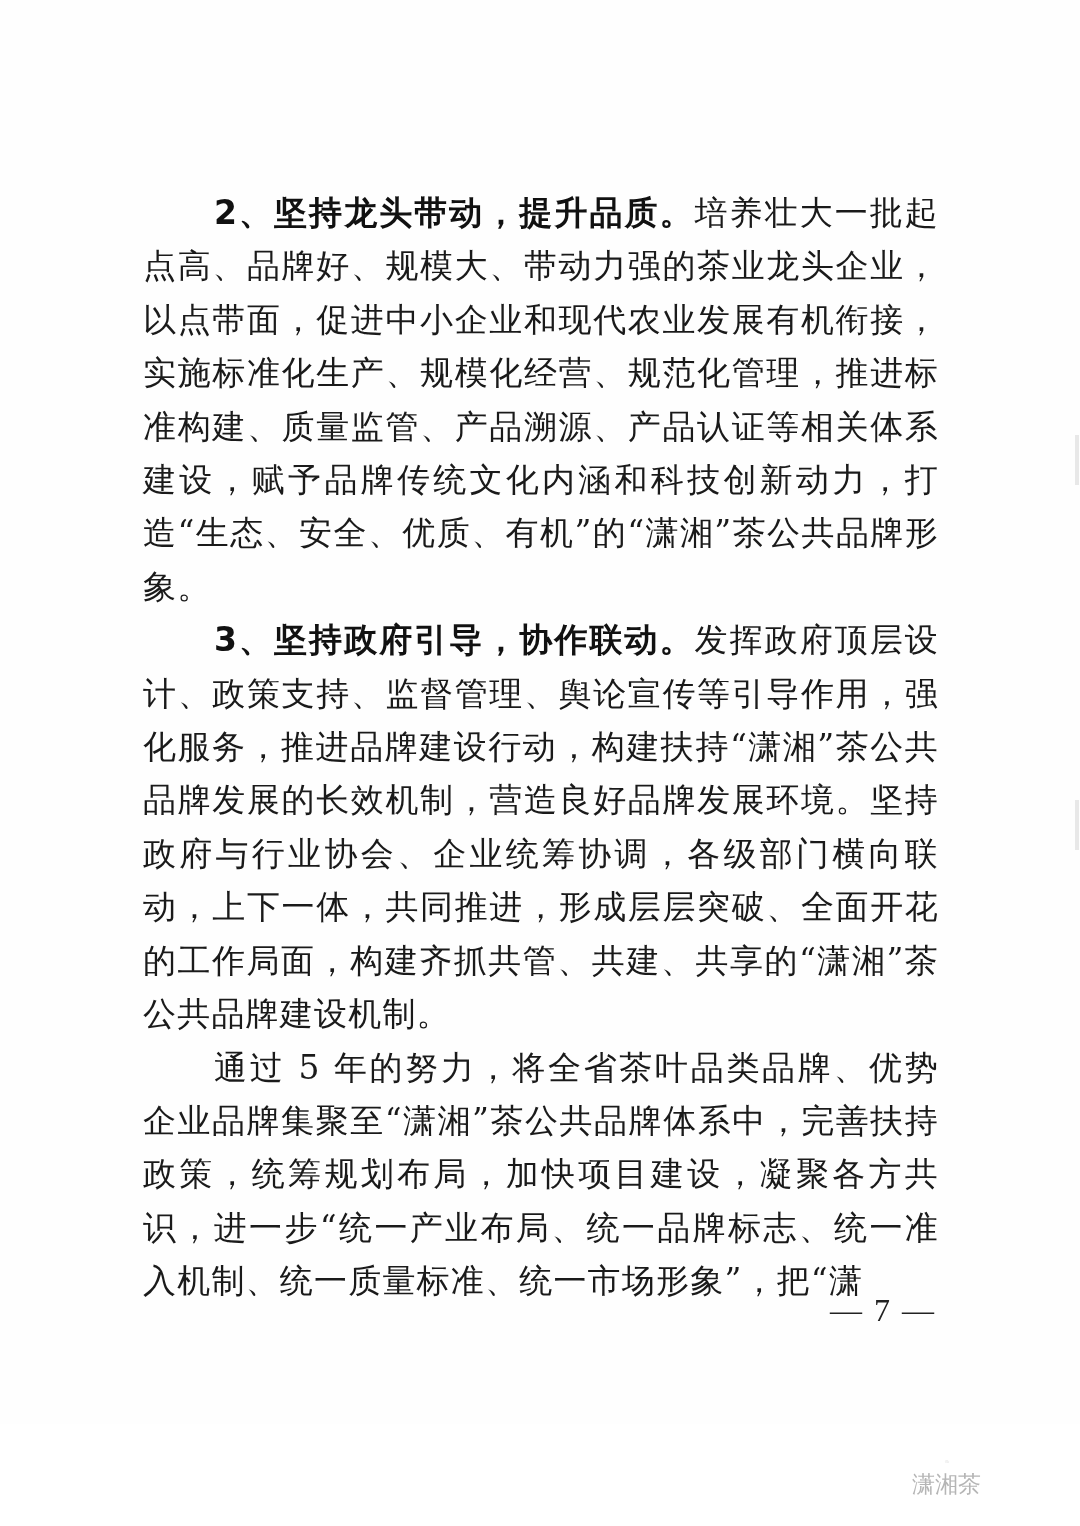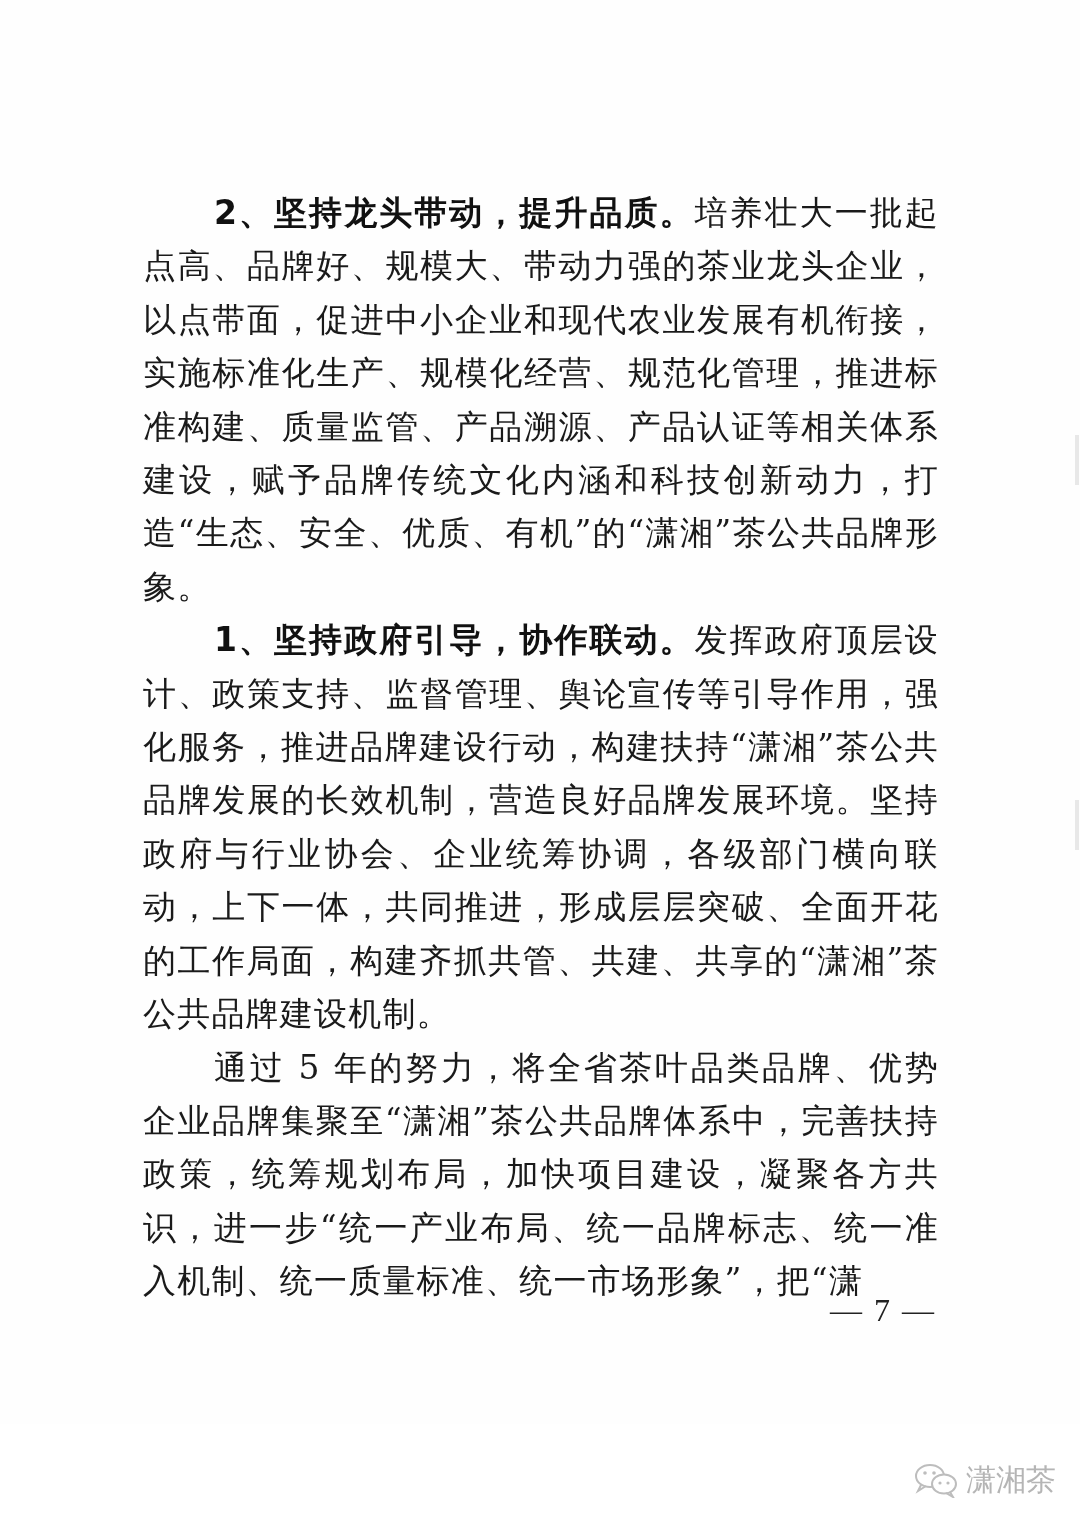--- a/index.html
+++ b/index.html
@@ -18,36 +18,36 @@
     .para b, .heading { font-family: "DejaVu Sans", "Liberation Sans", sans-serif; font-weight: bold; color: #111; }
     .heading { margin: 0; text-indent: 71px; font-size: 32px; }
     .page-number {
       position: absolute; left: 830px; top: 1292px;
       font-family: "Liberation Serif", "DejaVu Serif", serif;
       font-size: 32px; color: #222; letter-spacing: 2px;
     }
     .watermark {
       position: absolute; left: 912px; top: 1460px; height: 40px;
       display: flex; align-items: center; gap: 6px;
-      color: #b5b5b5; font-family: "DejaVu Sans", sans-serif; font-size: 30px;
+      color: #b5b5b5; font-family: "DejaVu Sans", sans-serif; font-size: 23px; flex-direction: column;
     }
     .wm-icon { width: 48px; height: 36px; }
     .edge-mark { position: absolute; left: 1075px; width: 4px; background: #e8e8e8; }
   </style>
 </head>
 <body>
 
 <div class="page">
 
   <div class="edge-mark" style="top:435px;height:50px;"></div>
   <div class="edge-mark" style="top:800px;height:50px;"></div>
 
   <div class="body-text">
     <p class="para"><b>2、坚持龙头带动，提升品质。</b><span>培养壮大一批起点高、品牌好、规模大、带动力强的茶业龙头企业，以点带面，促进中小企业和现代农业发展有机衔接，实施标准化生产、规模化经营、规范化管理，推进标准构建、质量监管、产品溯源、产品认证等相关体系建设，赋予品牌传统文化内涵和科技创新动力，打造“生态、安全、优质、有机”的“潇湘”茶公共品牌形象。</span></p>
-    <p class="para"><b>1、坚持政府引导，协作联动。</b><span>发挥政府顶层设计、政策支持、监督管理、舆论宣传等引导作用，强化服务，推进品牌建设行动，构建扶持“潇湘”茶公共品牌发展的长效机制，营造良好品牌发展环境。坚持政府与行业协会、企业统筹协调，各级部门横向联动，上下一体，共同推进，形成层层突破、全面开花的工作局面，构建齐抓共管、共建、共享的“潇湘”茶公共品牌建设机制。</span></p>
+    <p class="para"><b>3、坚持政府引导，协作联动。</b><span>发挥政府顶层设计、政策支持、监督管理、舆论宣传等引导作用，强化服务，推进品牌建设行动，构建扶持“潇湘”茶公共品牌发展的长效机制，营造良好品牌发展环境。坚持政府与行业协会、企业统筹协调，各级部门横向联动，上下一体，共同推进，形成层层突破、全面开花的工作局面，构建齐抓共管、共建、共享的“潇湘”茶公共品牌建设机制。</span></p>
     <p class="para">通过 5 年的努力，将全省茶叶品类品牌、优势企业品牌集聚至“潇湘”茶公共品牌体系中，完善扶持政策，统筹规划布局，加快项目建设，凝聚各方共识，进一步“统一产业布局、统一品牌标志、统一准入机制、统一质量标准、统一市场形象”，把“潇</p>
   </div>
 
   <div class="page-number">— 7 —</div>
 
   <div class="watermark">
     <svg class="wm-icon" viewBox="0 0 48 36">
       <ellipse cx="18" cy="14" rx="14" ry="11" fill="none" stroke="#bdbdbd" stroke-width="2"></ellipse>
       <path d="M9 23 L6 29 L14 24" fill="none" stroke="#bdbdbd" stroke-width="2"></path>
       <circle cx="13" cy="11" r="1.8" fill="#bdbdbd"></circle>

